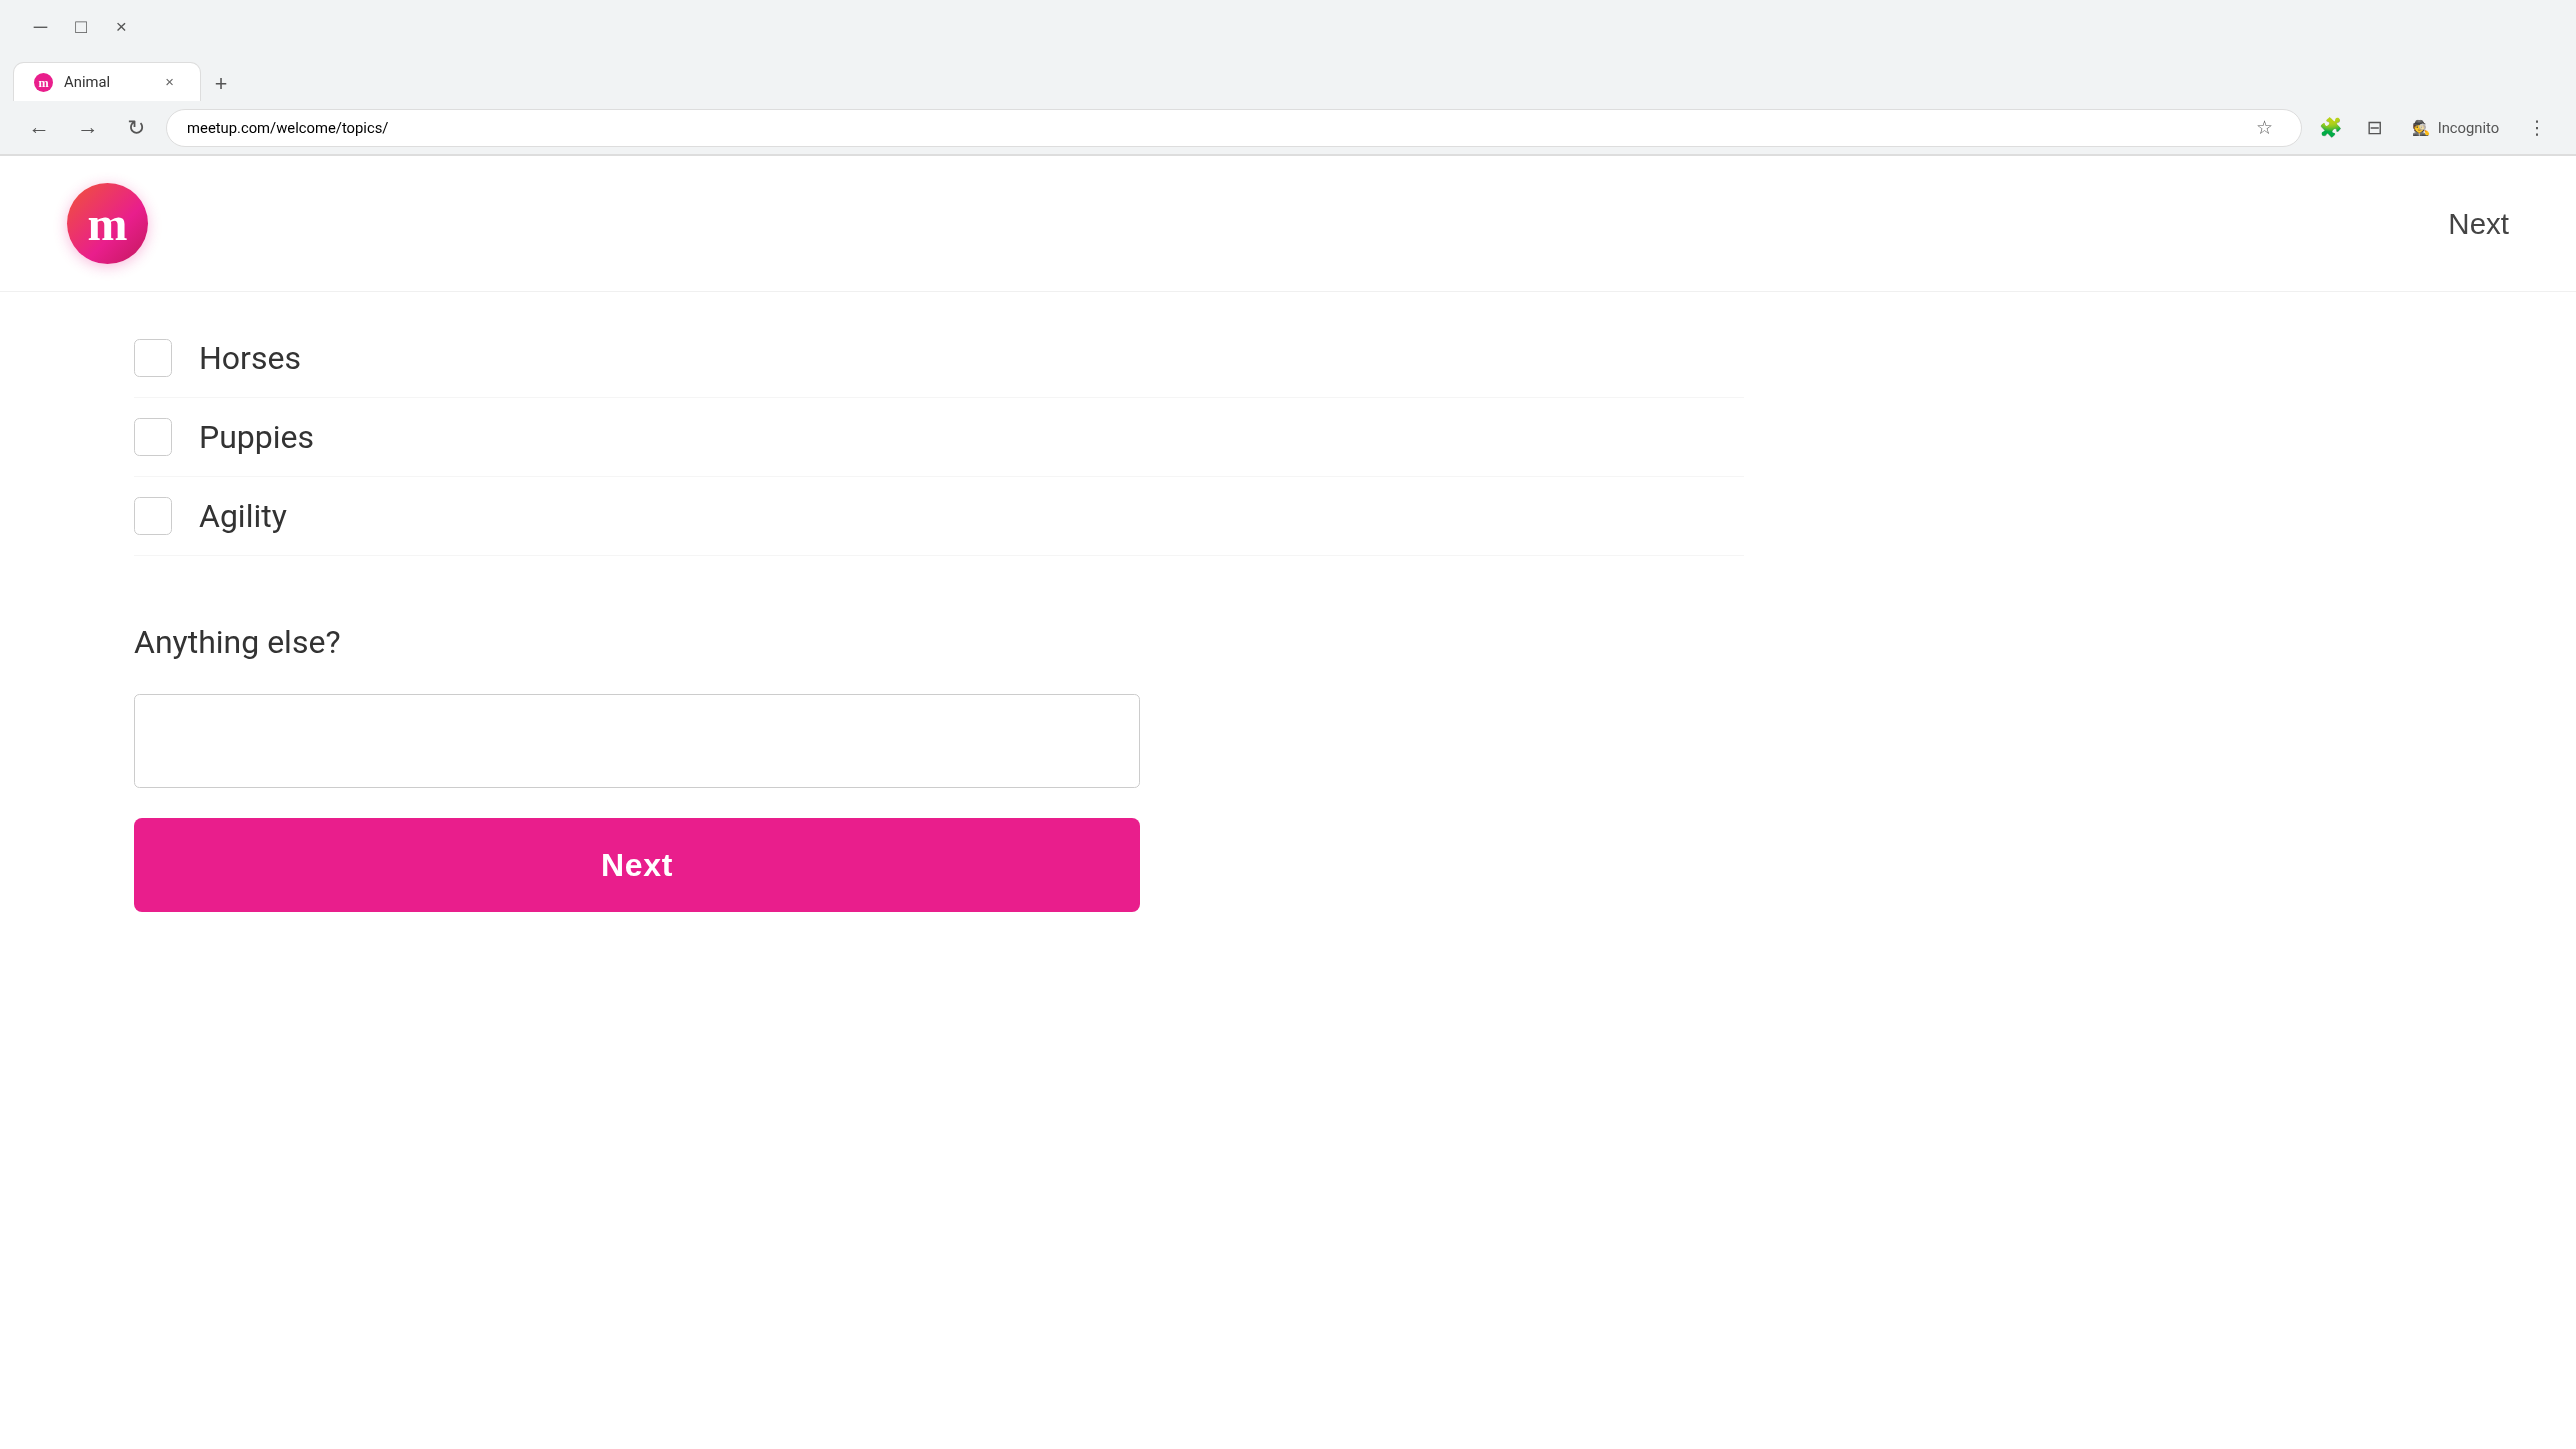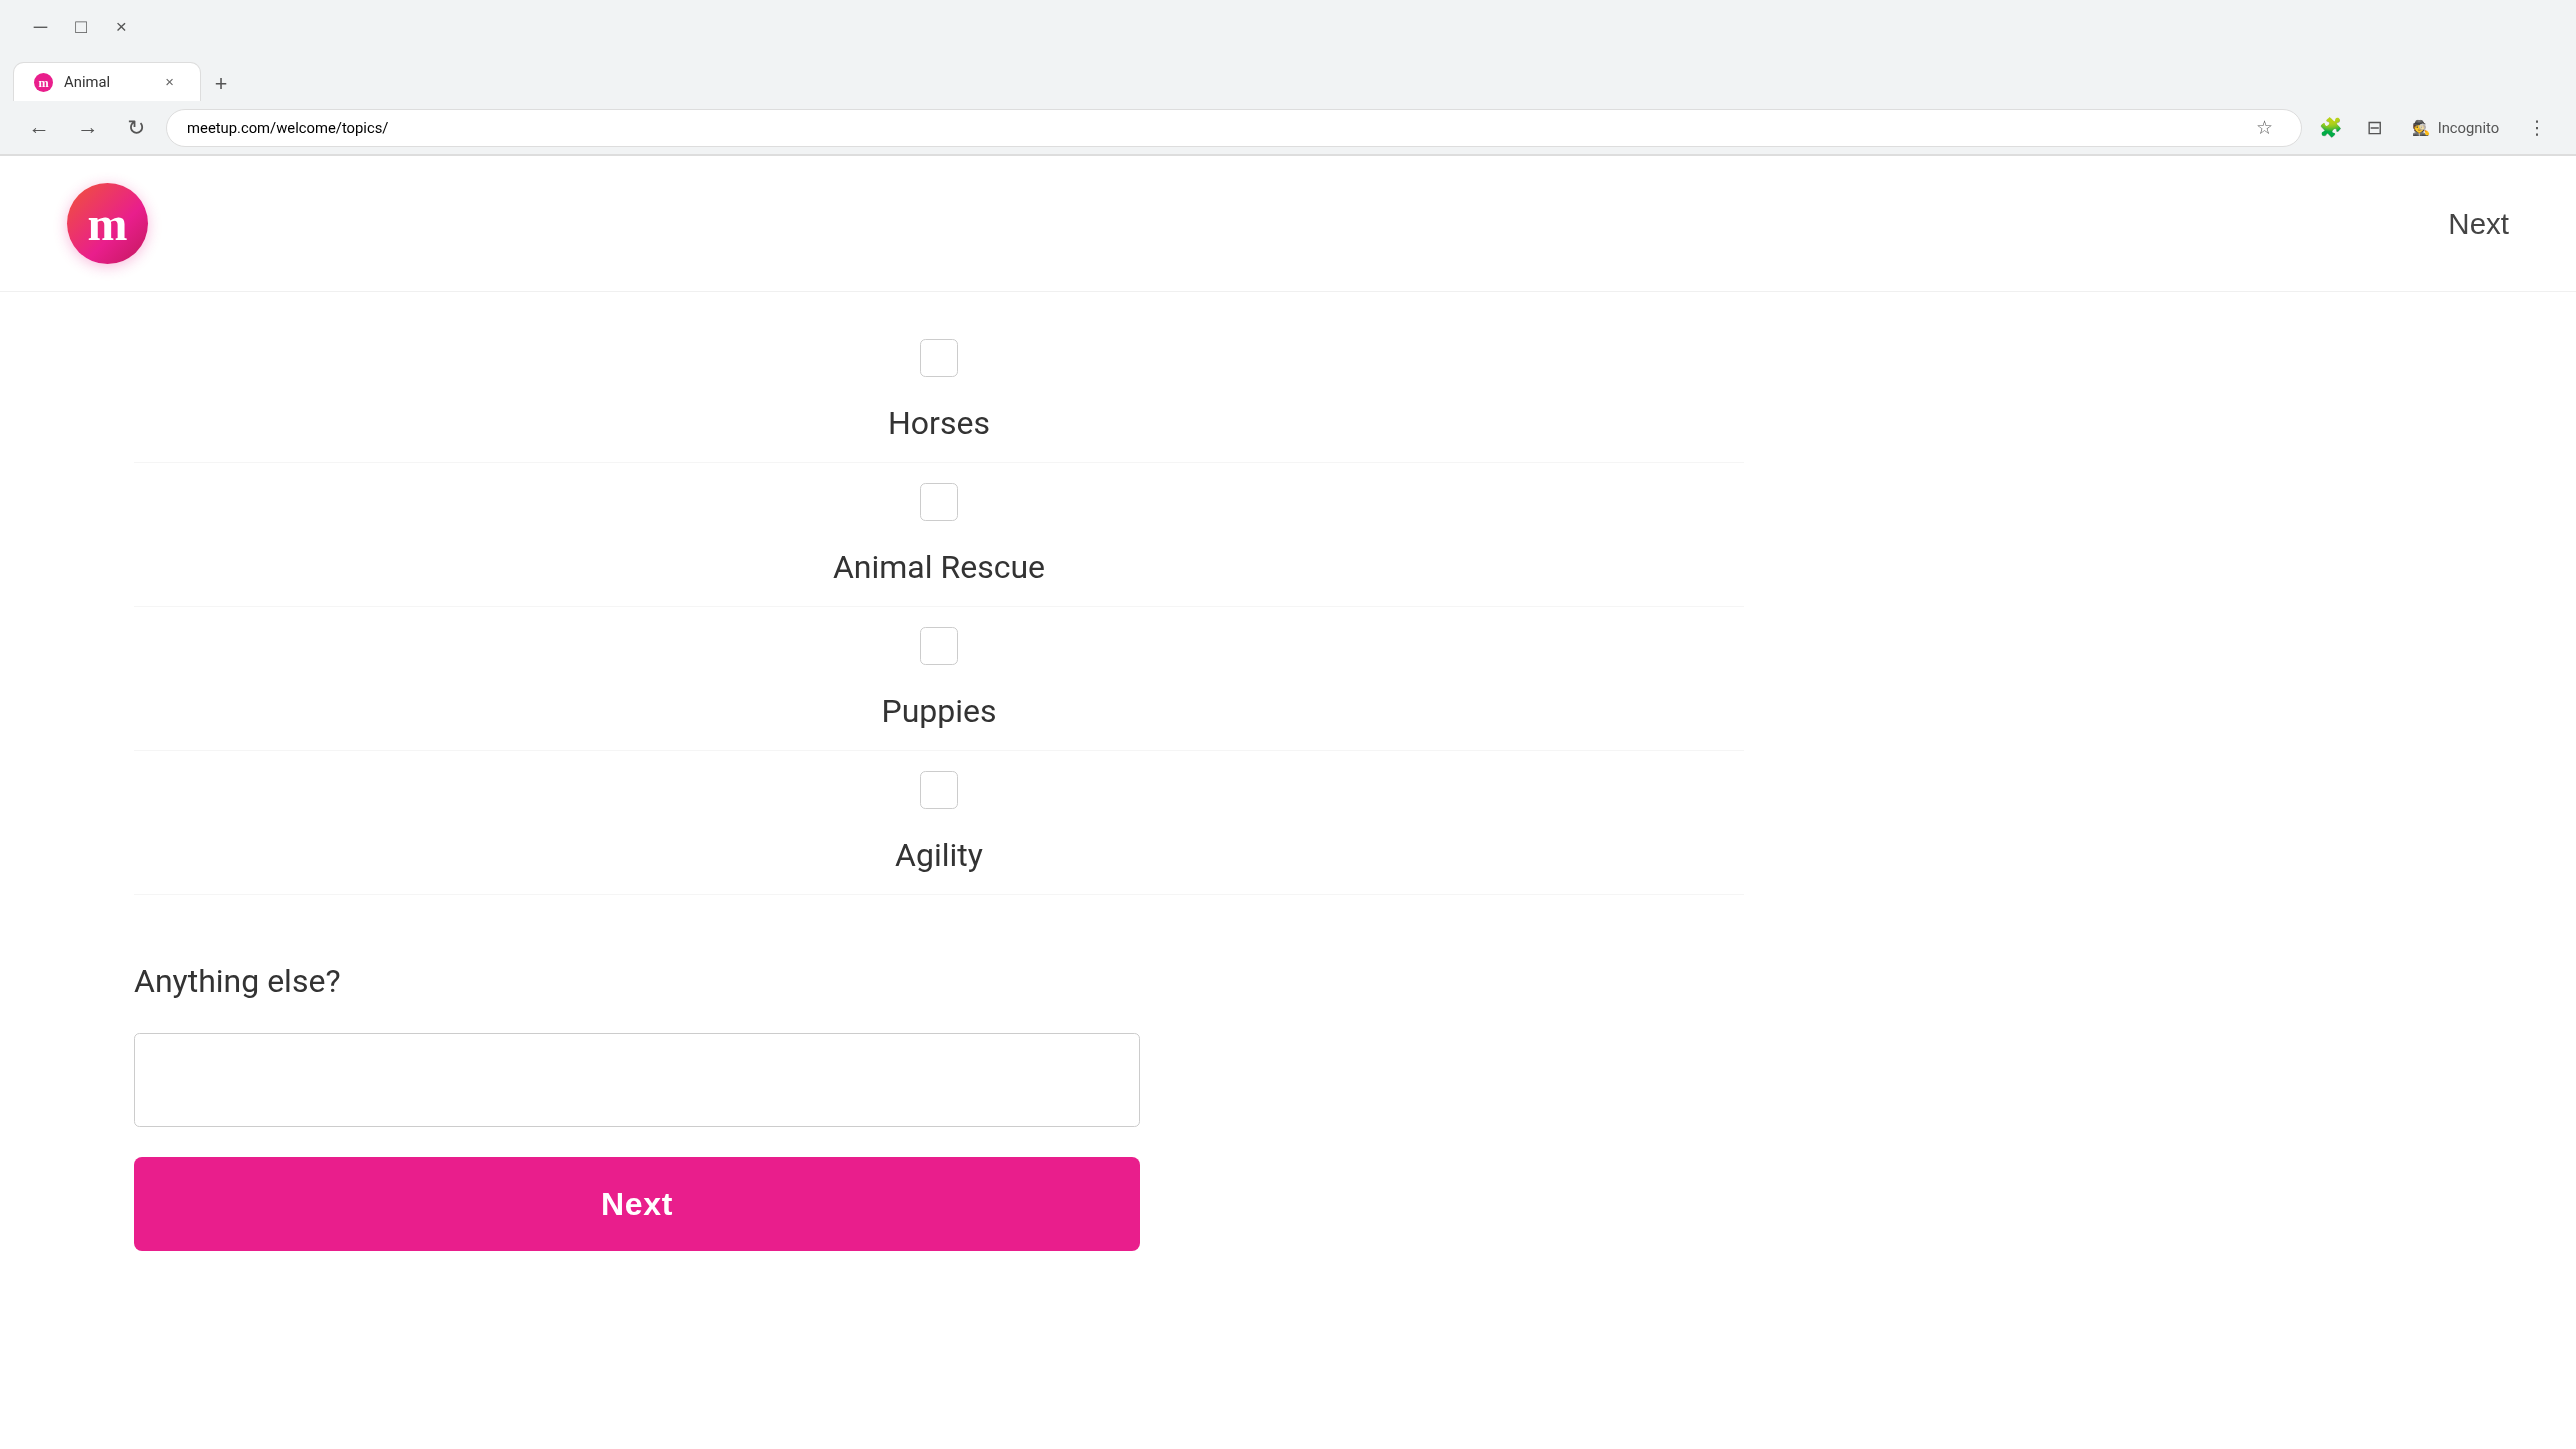--- a/index.html
+++ b/index.html
@@ -255,21 +255,20 @@
       padding: 27px 134px;
       max-width: 1878px;
     }
 
     .topic-item {
       display: flex;
       align-items: center;
       padding: 20px 0;
       gap: 27px;
       border-bottom: 0.7px solid #f5f5f5;
-      flex-direction: column;
     }
 
     .topic-checkbox {
       width: 38px;
       height: 38px;
       border: 1.3px solid #ccc;
       border-radius: 5.4px;
       background: #fff;
       cursor: pointer;
       flex-shrink: 0;
@@ -422,24 +421,20 @@
   </div>
 
   <div class="topics-container">
 
     <div class="topic-item">
       <input type="checkbox" class="topic-checkbox" style="">
       <label class="topic-label">Horses</label>
     </div>
 
 
-    <div class="topic-item">
-      <input type="checkbox" class="topic-checkbox" style="">
-      <label class="topic-label">Animal Rescue</label>
-    </div>
 
     <div class="topic-item">
       <input type="checkbox" class="topic-checkbox" style="">
       <label class="topic-label">Puppies</label>
     </div>
 
     <div class="topic-item">
       <input type="checkbox" class="topic-checkbox" style="">
       <label class="topic-label">Agility</label>
     </div>

